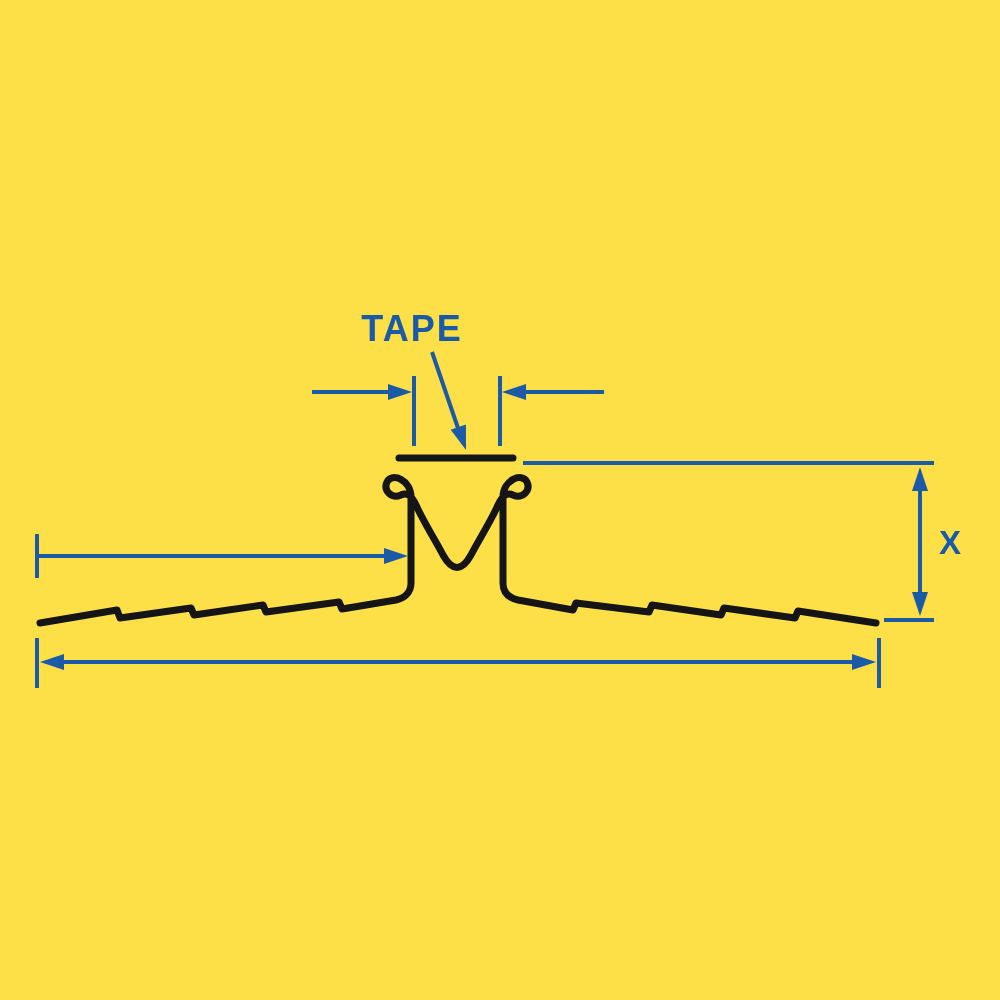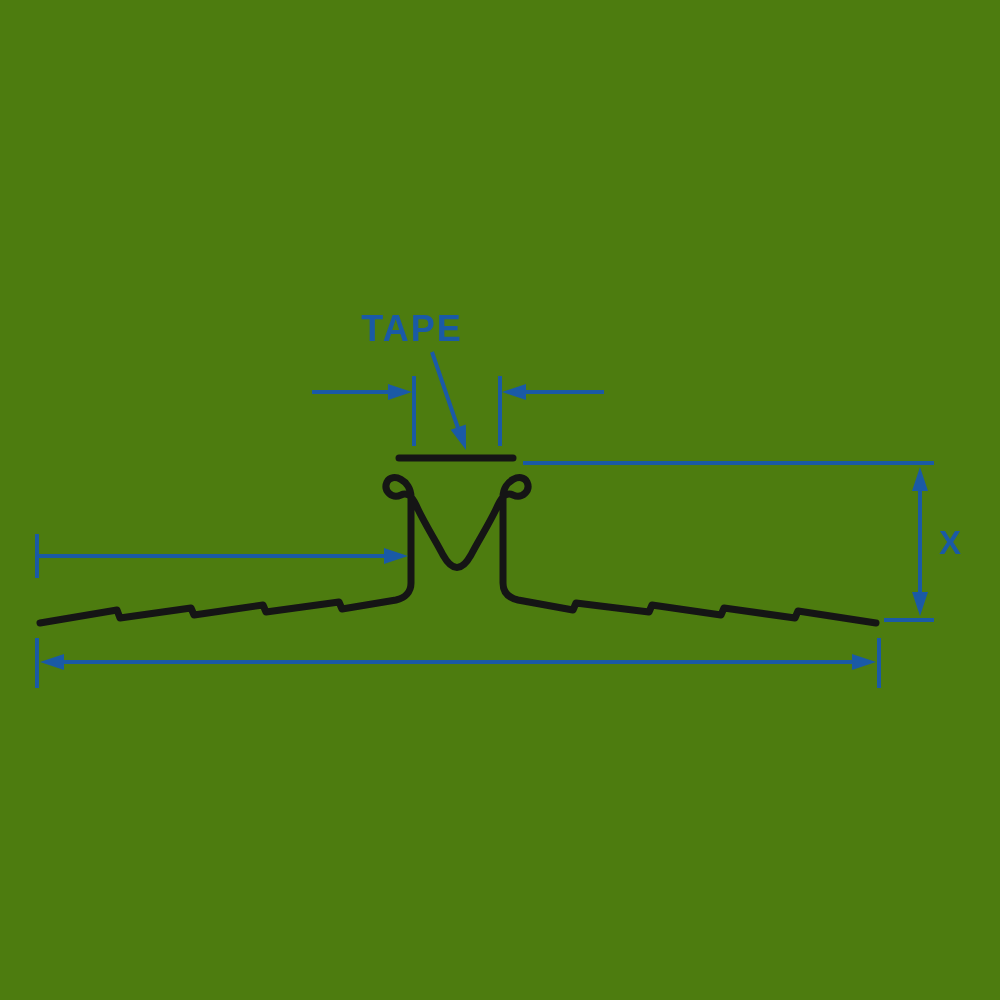--- a/index.html
+++ b/index.html
@@ -4,21 +4,21 @@
 <style>
   html, body {
     margin: 0;
     padding: 0;
     background: #ffffff;
   }
   #stage {
     position: relative;
     width: 1000px;
     height: 1000px;
-    background: #4d7c0f;
+    background: #fde047;
     overflow: hidden;
     font-family: "Liberation Sans", sans-serif;
   }
   svg { display: block; }
   .profile-stroke {
     fill: none;
     stroke: #151515;
     stroke-width: 7;
     stroke-linejoin: round;
     stroke-linecap: round;

